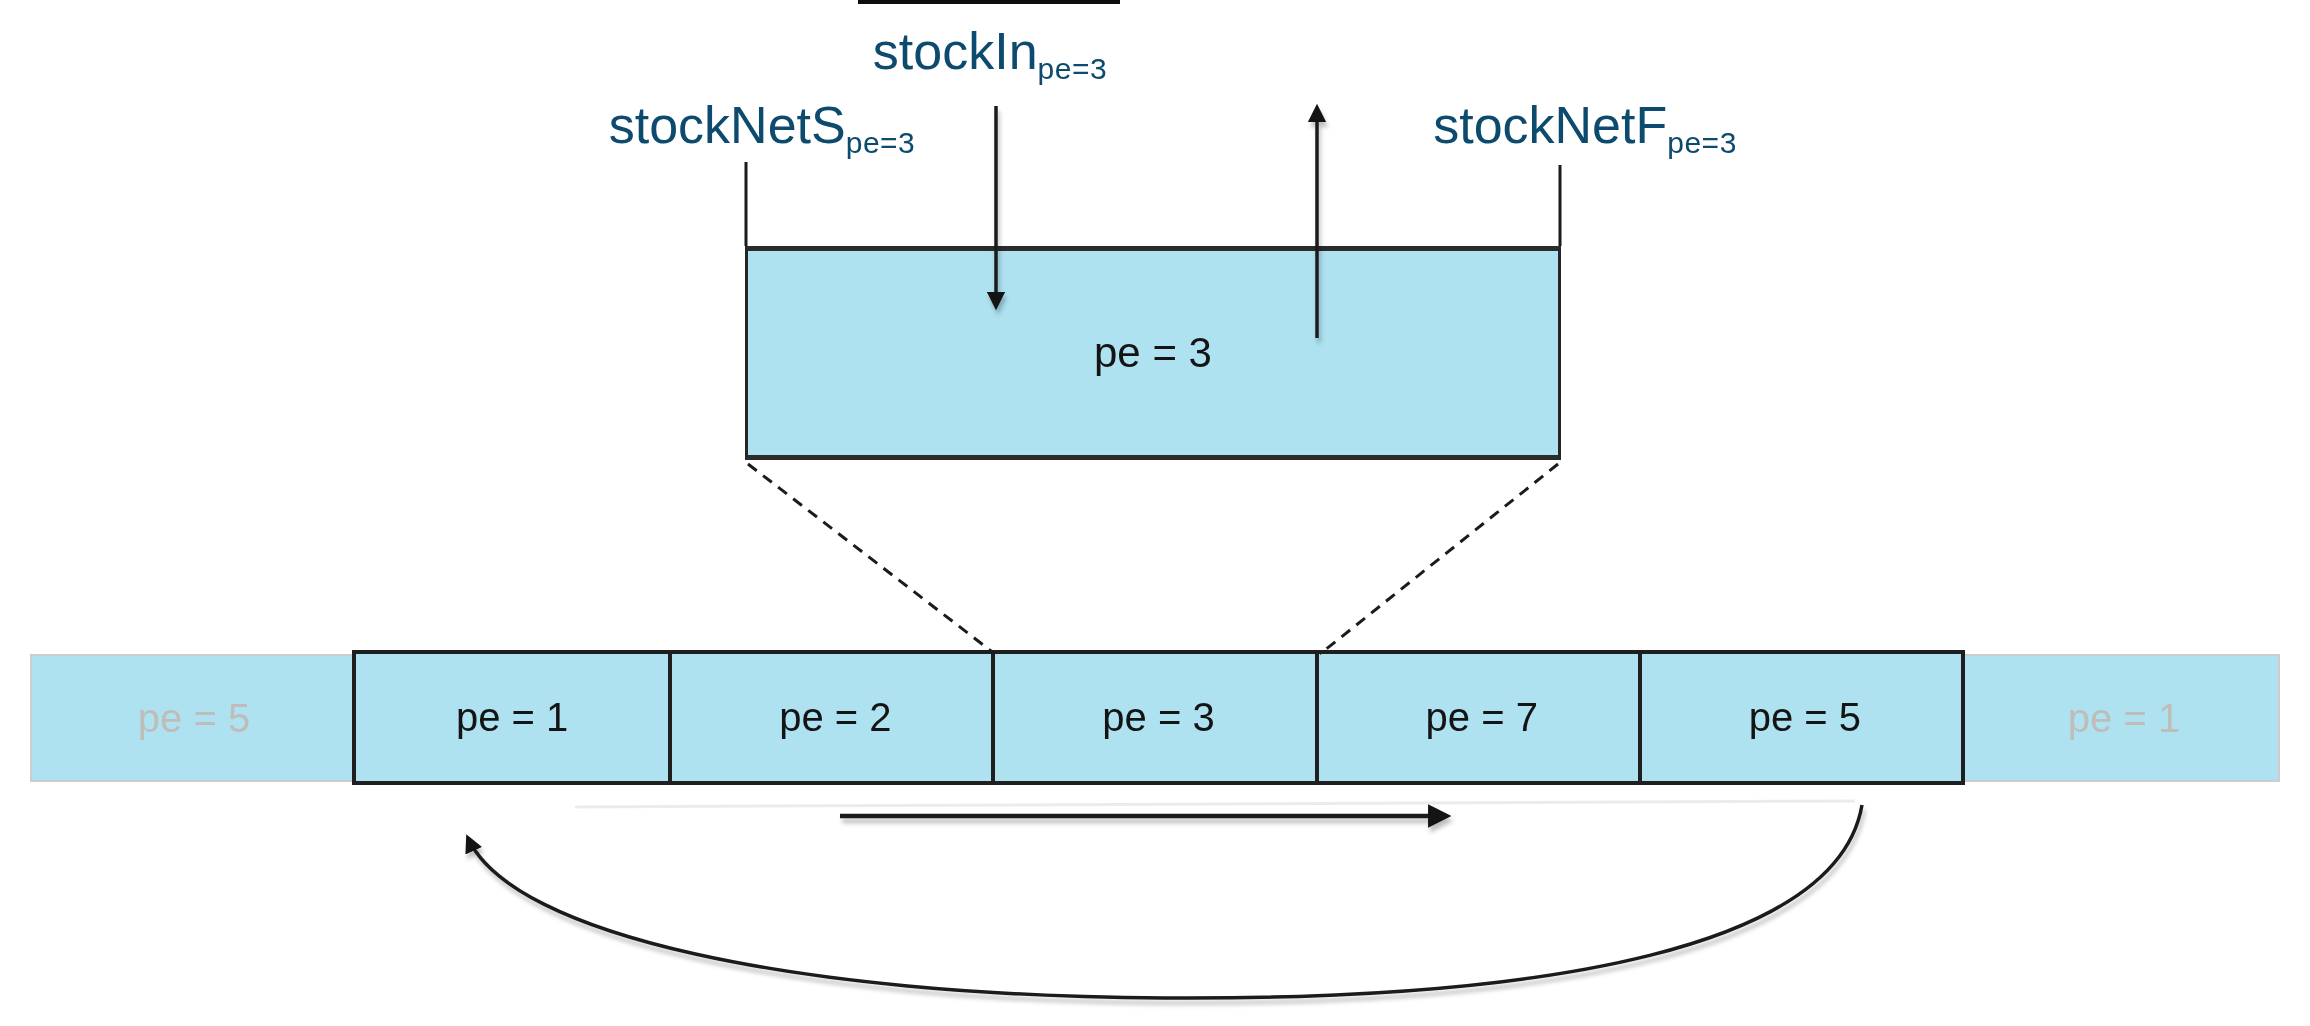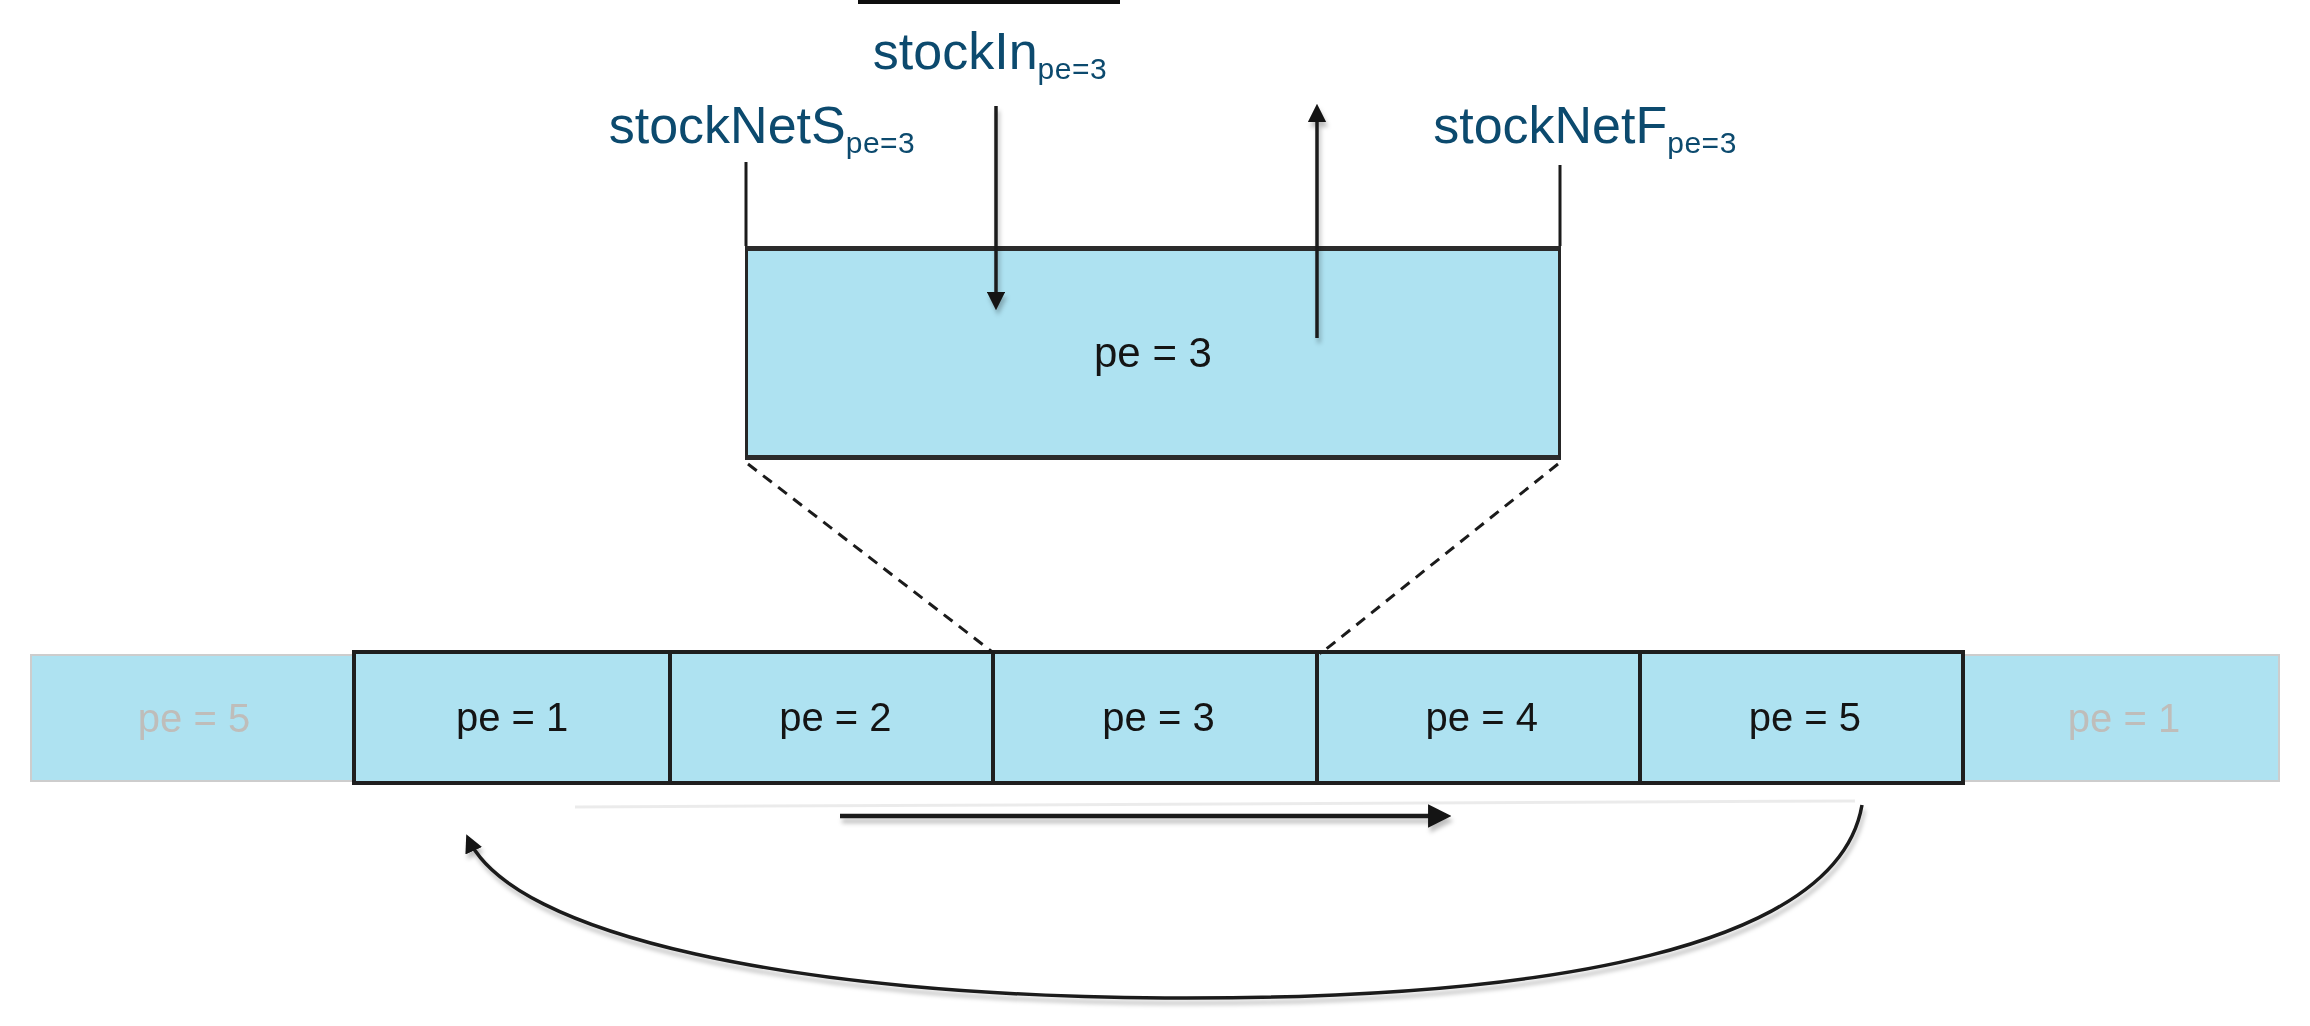--- a/index.html
+++ b/index.html
@@ -120,21 +120,21 @@
     <div class="period-box">
       <span class="lbl">pe = 1</span>
     </div>
     <div class="period-box">
       <span class="lbl">pe = 2</span>
     </div>
     <div class="period-box">
       <span class="lbl">pe = 3</span>
     </div>
     <div class="period-box">
-      <span class="lbl">pe = 4</span>
+      <span class="lbl">pe = 7</span>
     </div>
     <div class="period-box">
       <span class="lbl">pe = 5</span>
     </div>
   </div>
 
   <svg class="lines" viewBox="0 0 2310 1026">
     <defs>
       <marker id="arrowhead" viewBox="0 0 6 6" refX="4.6" refY="3" markerWidth="5.2" markerHeight="5.2" orient="auto">
         <path d="M0,0 L6,3 L0,6 Z" fill="#141414"></path>

